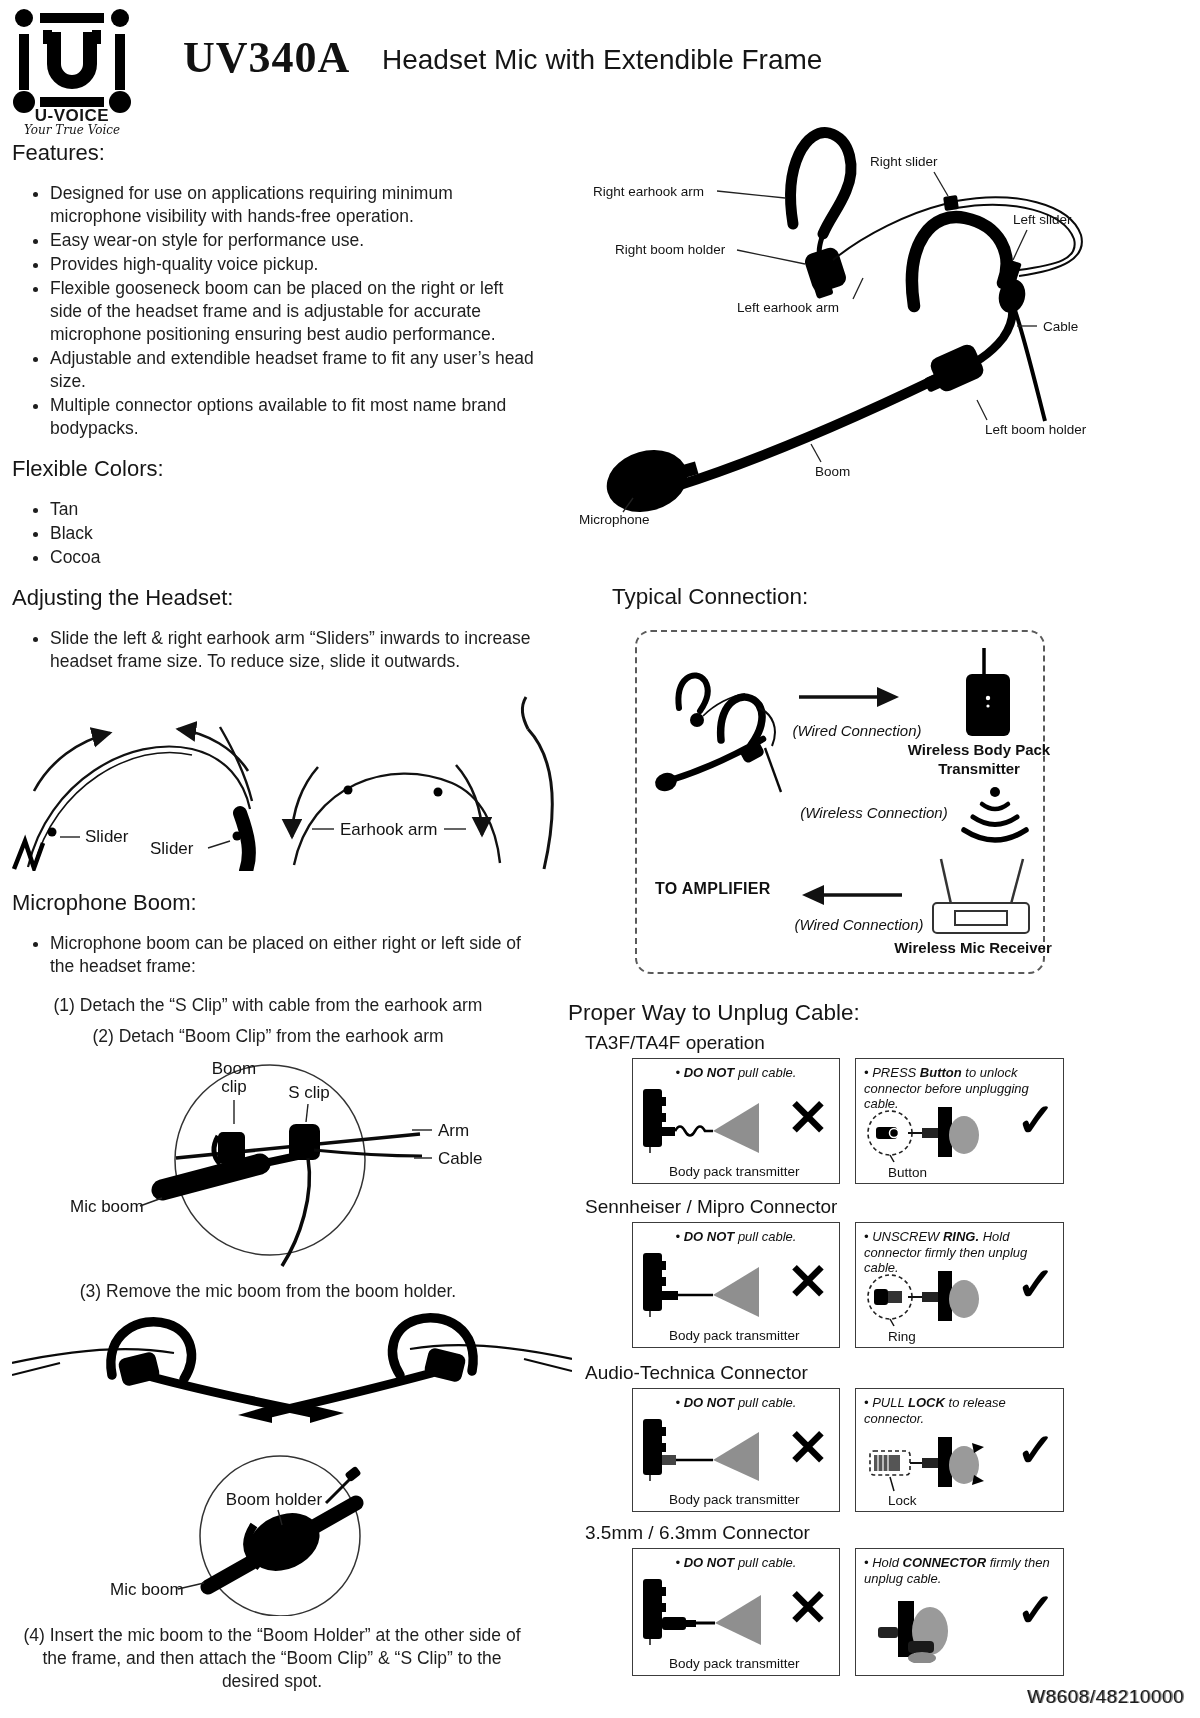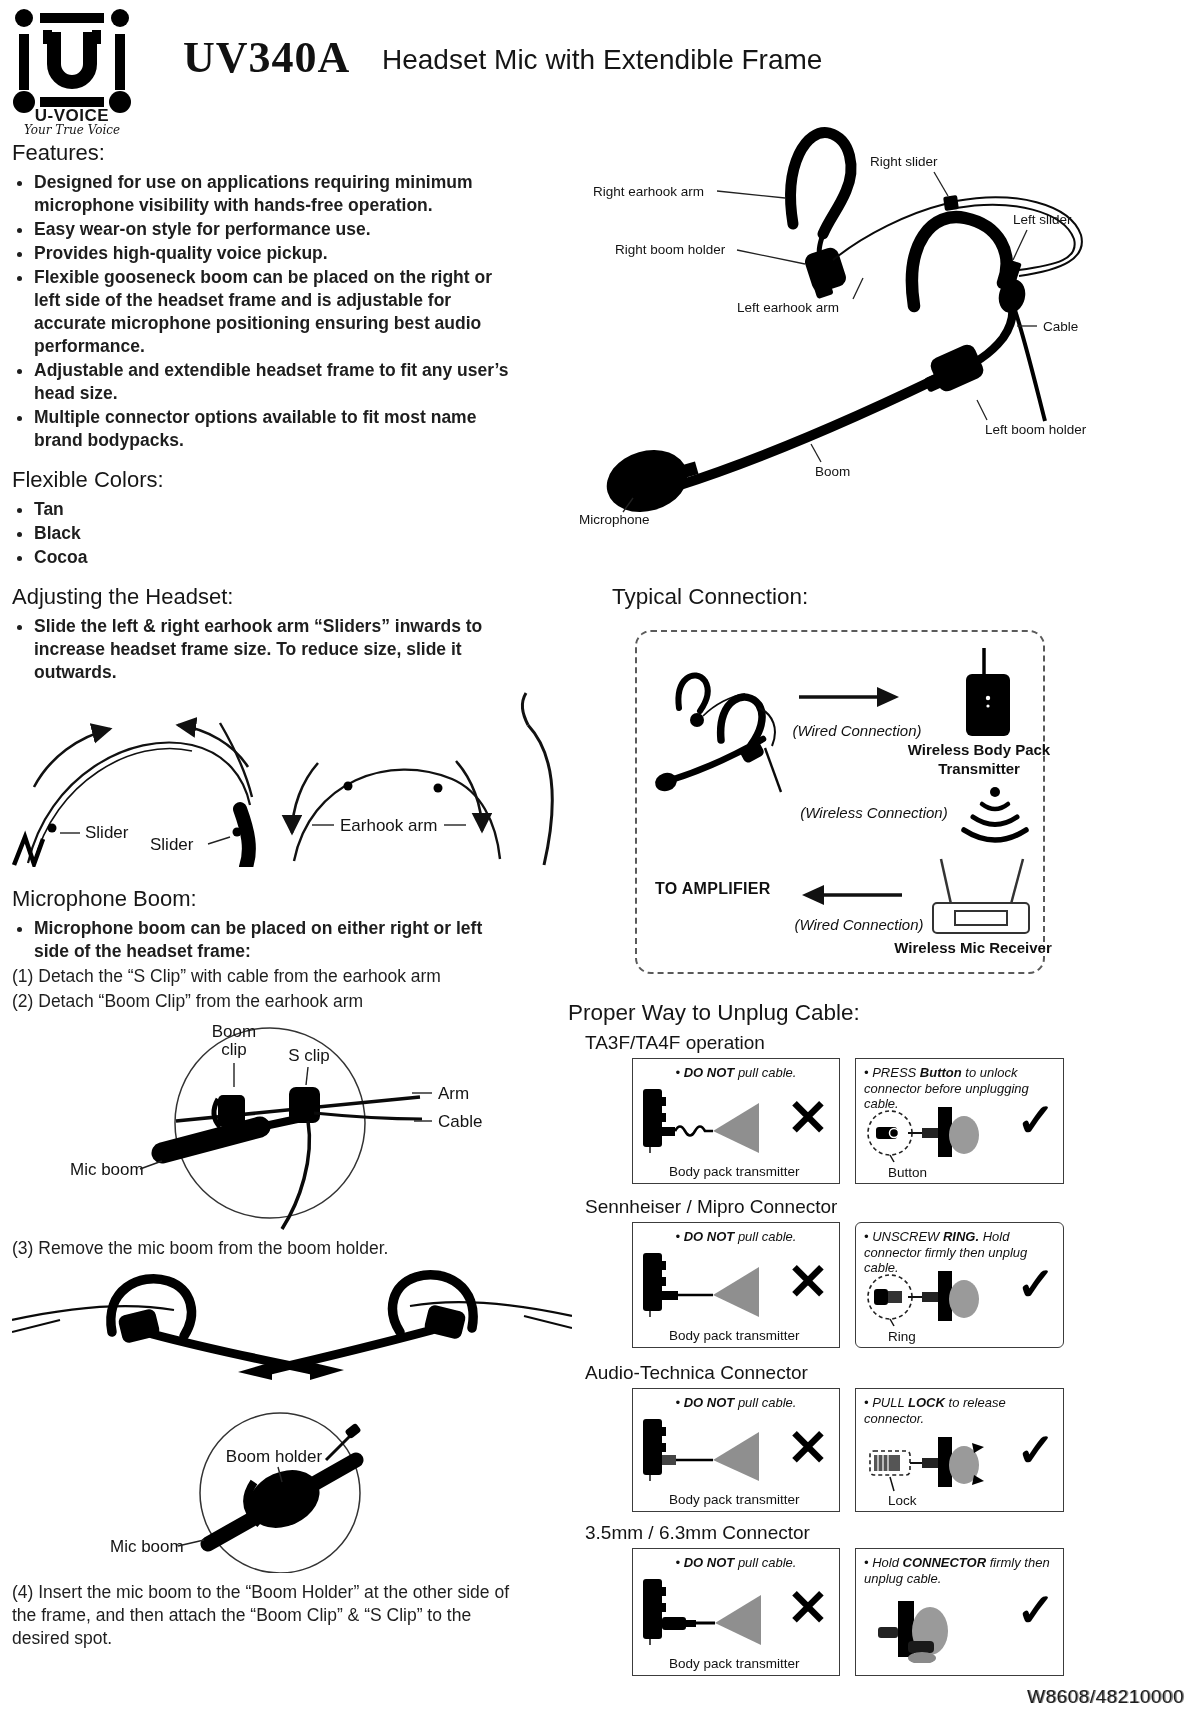--- a/index.html
+++ b/index.html
@@ -12,23 +12,23 @@
   
   .logo{position:absolute;left:10px;top:6px;width:128px;height:130px;}
   .model{position:absolute;left:183px;top:32px;font-family:"Liberation Serif",serif;
          font-weight:bold;font-size:44px;letter-spacing:1px;color:#111;}
   .prodtitle{position:absolute;left:382px;top:44px;font-size:28px;color:#151515;}
 
   
   .left-col{position:absolute;left:12px;top:140px;width:548px;}
   h2.sec{font-size:22px;font-weight:400;margin:15px 0 5px 0;color:#161616;}
   h2.sec.first{margin-top:0;}
-  ul.blist{margin:0;padding:0 0 0 22px;width:487px;font-weight:bold;}
+  ul.blist{margin:16px;padding:0 0 0 22px;width:487px;}
   ul.blist li{font-size:17.5px;line-height:23px;margin:1px 0;color:#1e1e1e;}
-  p.step{font-size:17.5px;line-height:23px;margin:2px 0;width:512px;color:#1e1e1e;}
+  p.step{font-size:17.5px;line-height:23px;margin:8px 0;width:512px;color:#1e1e1e;text-align:center;}
   .fig{position:relative;}
 
   
   .headset-fig{position:absolute;left:565px;top:112px;width:635px;height:425px;}
   .conn-head{position:absolute;left:612px;top:584px;font-size:22.5px;color:#161616;}
   .conn-box{position:absolute;left:635px;top:630px;width:406px;height:340px;
             border:2px dashed #5a5a5a;border-radius:16px;}
   .cb-item{position:absolute;}
   .script-note{font-style:italic;font-size:15px;color:#111;}
   .dev-caption{font-size:15px;font-weight:bold;color:#101010;line-height:19px;text-align:center;}
@@ -350,21 +350,21 @@
       <rect x="23" y="8" width="4" height="9" fill="#000"></rect>
         <rect x="23" y="24" width="4" height="9" fill="#000"></rect>
       <rect x="23" y="38" width="16" height="9" fill="#000"></rect>
       <line x1="39" y1="42" x2="74" y2="42" stroke="#000" stroke-width="2.6"></line>
       <polygon points="74,42 120,14 120,64" fill="#8f8f8f"></polygon>
       <line x1="11" y1="58" x2="11" y2="64" stroke="#111" stroke-width="1.5"></line>
     </svg>
     <div class="xmark">✕</div>
     <div class="devlabel">Body pack transmitter</div>
   </div>
-  <div class="panel" style="left:855px;top:1222px;width:207px;height:124px;border-radius:6px;">
+  <div class="panel" style="left:855px;top:1222px;width:207px;height:124px;">
     <div class="note"><em><span>• UNSCREW </span><strong>RING.</strong><span> Hold connector firmly then unplug cable.</span></em></div>
     <svg class="illus2" width="136" height="56" viewBox="0 0 136 56">
       <circle cx="26" cy="26" r="22" fill="none" stroke="#222" stroke-width="1.6" stroke-dasharray="4 3"></circle>
       <rect x="10" y="18" width="14" height="16" rx="3" fill="#000"></rect>
       <rect x="24" y="20" width="14" height="12" fill="#333"></rect>
       <line x1="44" y1="26" x2="60" y2="26" stroke="#111" stroke-width="2"></line>
       <rect x="58" y="21" width="16" height="10" fill="#222"></rect>
       <rect x="74" y="0" width="14" height="50" fill="#000"></rect>
       <ellipse cx="100" cy="28" rx="15" ry="19" fill="#9a9a9a"></ellipse>
       <line x1="26" y1="48" x2="30" y2="55" stroke="#111" stroke-width="1.5"></line>

